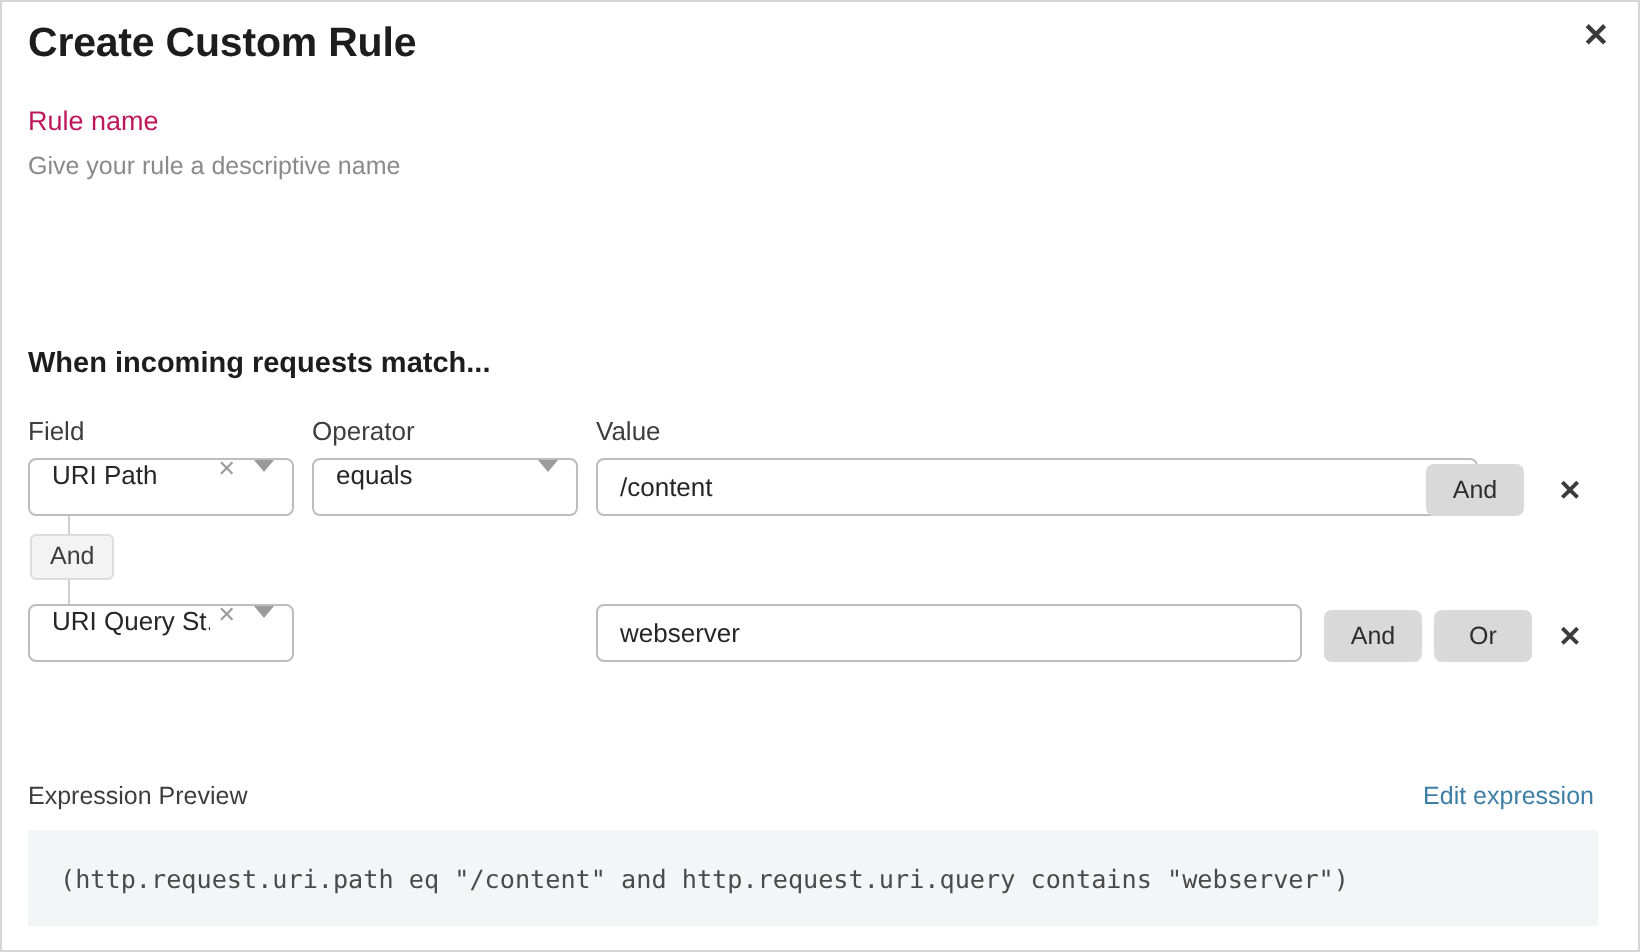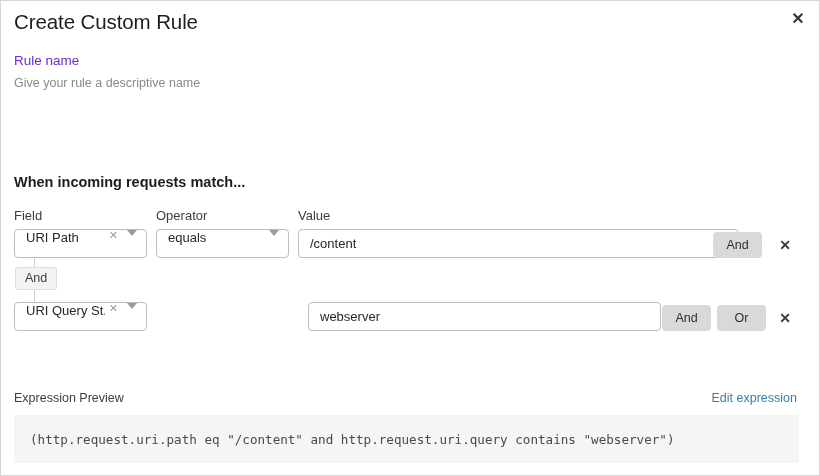--- a/index.html
+++ b/index.html
@@ -20,21 +20,21 @@
     border: 1px solid #d6d6d6;
     overflow: hidden;
   }
 
   
   .dlg-title {
     position: absolute;
     left: 13px;
     top: 9px;
     font-size: 20.5px;
-    font-weight: normal;
+    font-weight: bold;
     color: #1d1d1d;
     letter-spacing: -0.1px;
   }
   .close-btn {
     position: absolute;
     right: 9px;
     top: 6px;
     width: 24px;
     height: 24px;
     display: flex;
@@ -48,21 +48,21 @@
     border: none;
     padding: 0;
     line-height: 1;
     font-family: "Liberation Sans", sans-serif;
   }
 
   
   .sec-label {
     position: absolute;
     font-size: 13.5px;
-    color: #6d28d9;
+    color: #be185d;
   }
   .sub-label {
     position: absolute;
     font-size: 12.5px;
     color: #8a8a8a;
   }
   #rule-name-label { left: 13px; top: 52px; }
   #rule-name-hint  { left: 13px; top: 75px; }
 
   .text-input {
@@ -142,21 +142,21 @@
 
   .field-select    { left: 13px;  width: 133px; }
   .operator-select { left: 155px; width: 133px; }
 
   #field-select-1    { top: 228px; }
   #operator-select-1 { top: 228px; gap: 33px; }
   #field-select-2    { top: 301px; }
   #operator-select-2 { top: 301px; }
 
   #value-input-1 { left: 297px; top: 228px; width: 441px; height: 29px; }
-  #value-input-2 { left: 307px; top: 301px; width: 353px; height: 29px; }
+  #value-input-2 { left: 297px; top: 301px; width: 353px; height: 29px; }
 
   
   #connector-line {
     position: absolute;
     left: 33px;
     top: 255px;
     width: 1px;
     height: 48px;
     background: #cfcfcf;
     z-index: 1;

